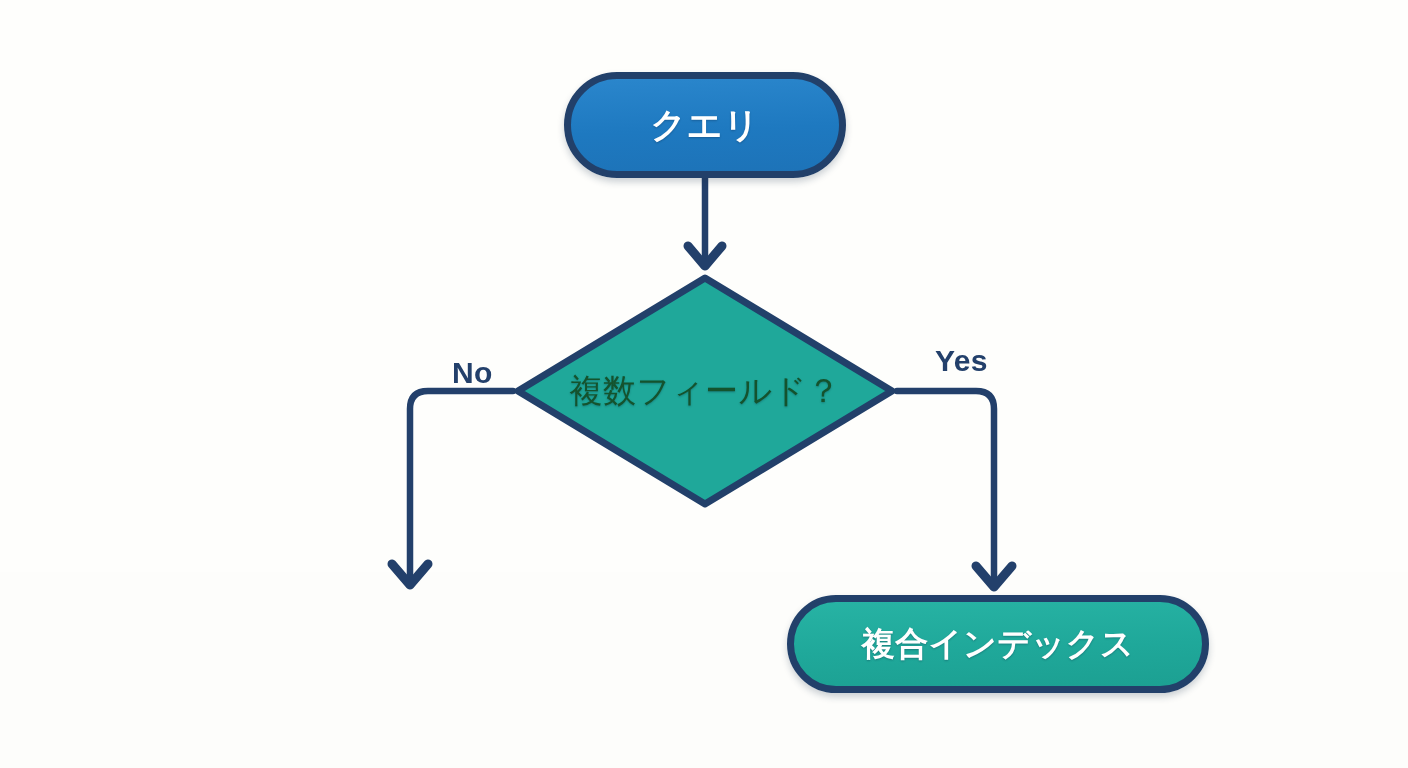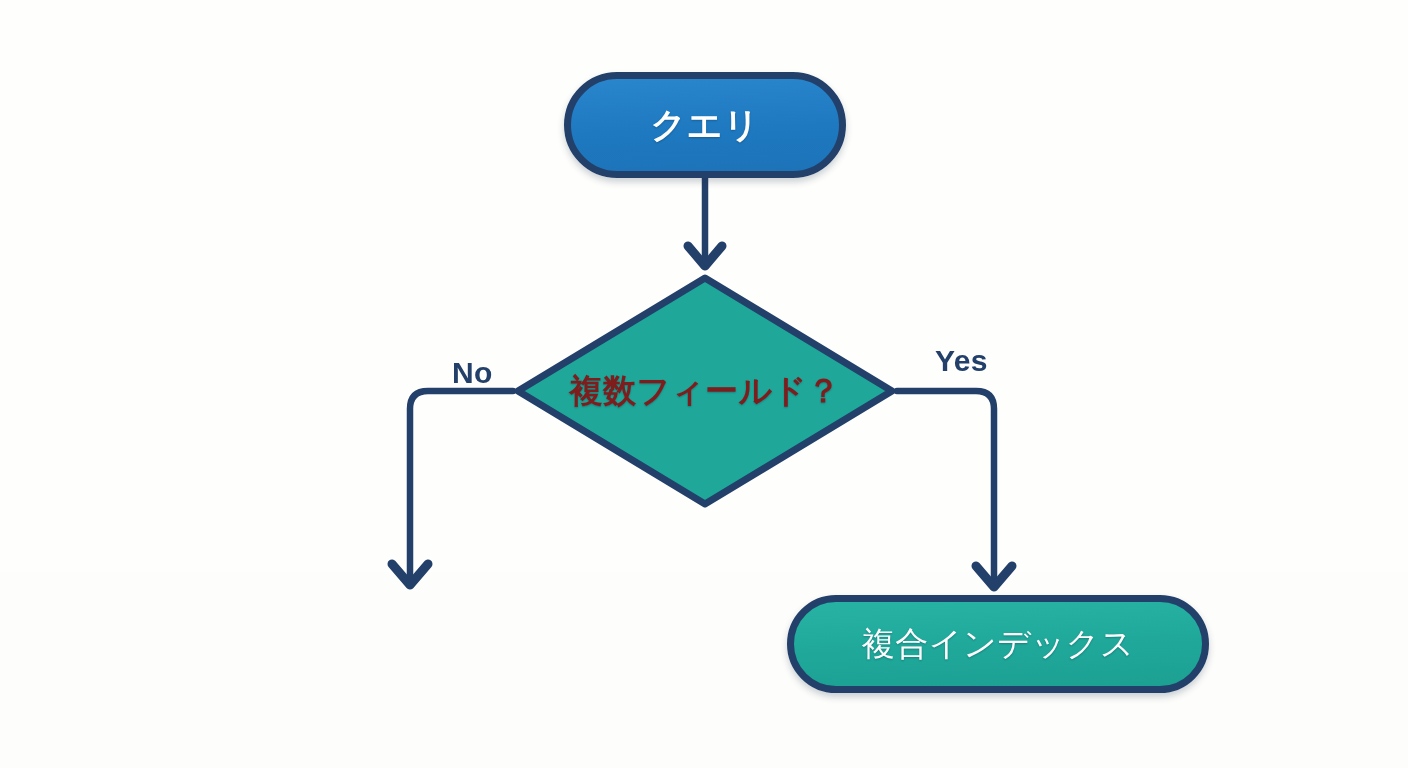--- a/index.html
+++ b/index.html
@@ -72,21 +72,21 @@
     font-size: 33px;
     font-weight: 700;
   }
 
   #node-composite-index {
     left: 787px;
     top: 595px;
     width: 422px;
     height: 98px;
     font-size: 33px;
-    font-weight: 400;
+    font-weight: 700;
   }
 
   
   #node-decision {
     position: absolute;
     left: 513px;
     top: 273px;
     width: 384px;
     height: 236px;
   }
@@ -98,23 +98,23 @@
   }
   #decision-label {
     position: absolute;
     left: 0;
     top: 0;
     width: 384px;
     height: 236px;
     display: flex;
     align-items: center;
     justify-content: center;
-    color: #7f1d1d;
+    color: #14532d;
     font-size: 33px;
-    font-weight: 700;
+    font-weight: 400;
     letter-spacing: 0.5px;
     text-shadow: 0 1px 2px rgba(10, 30, 55, 0.30);
     user-select: none;
   }
 
   
   .branch-label {
     position: absolute;
     color: #23406B;
     font-size: 30px;

